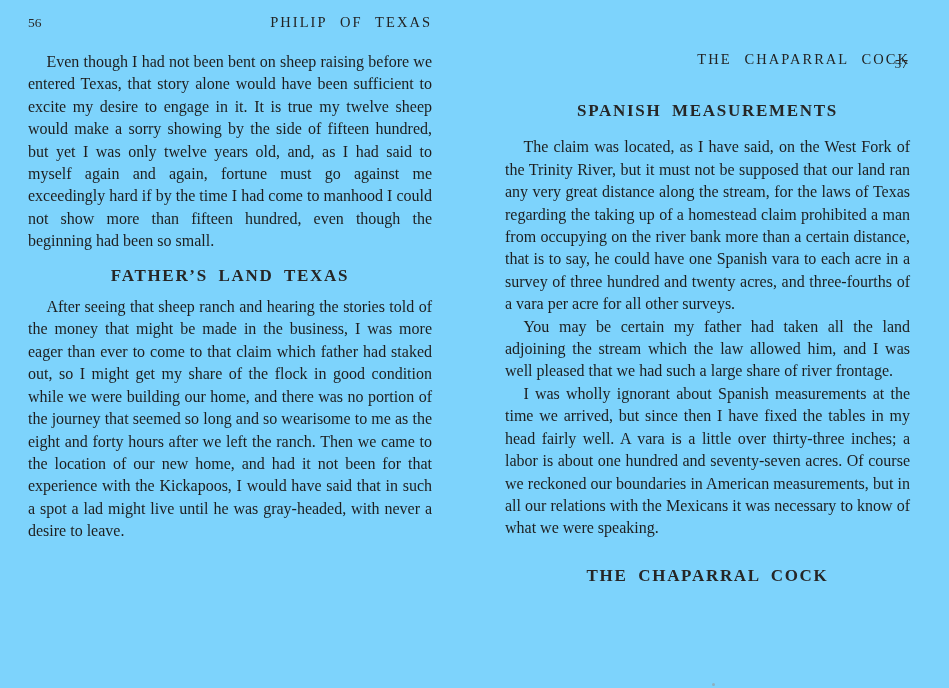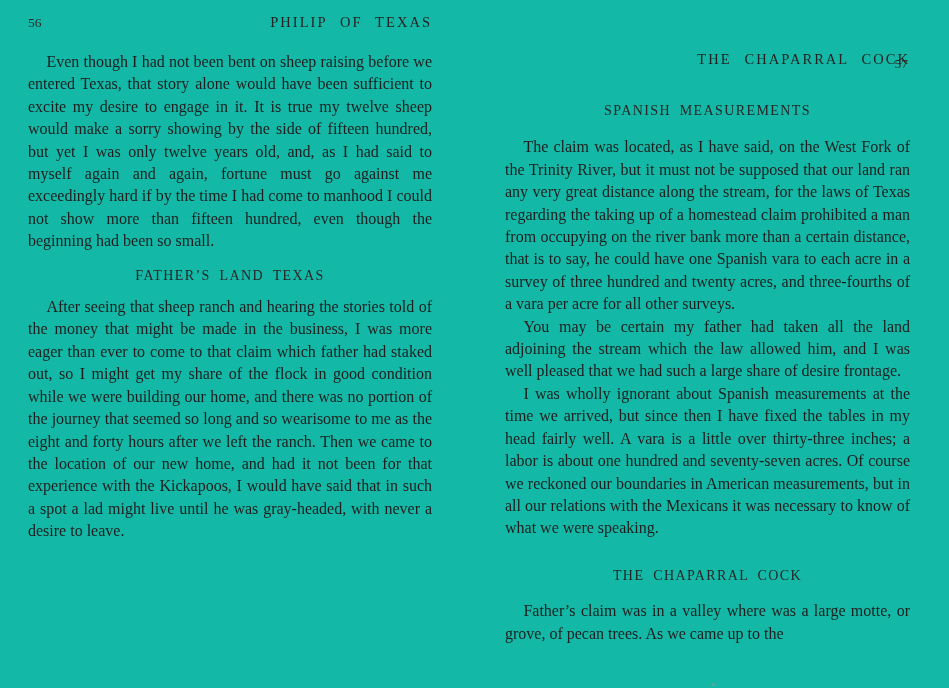--- a/index.html
+++ b/index.html
@@ -4,21 +4,21 @@
 <style>
   html, body {
     margin: 0;
     padding: 0;
     background: #e8e8e6;
   }
   .spread {
     position: relative;
     width: 949px;
     height: 688px;
-    background: #14b8a6;
+    background: #7dd3fc;
     overflow: hidden;
     font-family: "Liberation Serif", "DejaVu Serif", serif;
     color: #1e1e1e;
   }
   .page {
     position: absolute;
     top: 0;
     height: 688px;
     box-sizing: border-box;
   }
@@ -65,25 +65,26 @@
   }
   .body-text p {
     margin: 0;
     text-indent: 1.15em;
   }
   .body-text p.no-indent {
     text-indent: 0;
   }
   .section-heading {
     text-align: center;
-    font-size: 14px;
+    font-size: 17px;
     letter-spacing: 0.1em;
     word-spacing: 0.28em;
     color: #262626;
     margin: 12px 0 9px 0;
+    font-weight: bold;
   }
   .page-right .section-heading.first {
     margin: 27px 0 14px 0;
   }
   .page-right .section-heading.second {
     margin: 25px 0 13px 0;
   }
   .scan-speck {
     position: absolute;
     left: 712px;
@@ -113,22 +114,21 @@
   </div>
 
   <div class="page page-right">
     <div class="page-header">
       <span class="running-title">THE CHAPARRAL COCK</span>
       <span class="page-number right-side">57</span>
     </div>
     <div class="body-text">
       <div class="section-heading first">SPANISH MEASUREMENTS</div>
       <p>The claim was located, as I have said, on the West Fork of the Trinity River, but it must not be supposed that our land ran any very great distance along the stream, for the laws of Texas regarding the taking up of a homestead claim prohibited a man from occupying on the river bank more than a certain distance, that is to say, he could have one Spanish vara to each acre in a survey of three hundred and twenty acres, and three-fourths of a vara per acre for all other surveys.</p>
-      <p>You may be certain my father had taken all the land adjoining the stream which the law allowed him, and I was well pleased that we had such a large share of desire frontage.</p>
+      <p>You may be certain my father had taken all the land adjoining the stream which the law allowed him, and I was well pleased that we had such a large share of river frontage.</p>
       <p>I was wholly ignorant about Spanish measurements at the time we arrived, but since then I have fixed the tables in my head fairly well. A vara is a little over thirty-three inches; a labor is about one hundred and seventy-seven acres. Of course we reckoned our boundaries in American measurements, but in all our relations with the Mexicans it was necessary to know of what we were speaking.</p>
       <div class="section-heading second">THE CHAPARRAL COCK</div>
-      <p>Father’s claim was in a valley where was a large motte, or grove, of pecan trees. As we came up to the</p>
     </div>
   </div>
 
   <div class="scan-speck"></div>
 
 </div>
 
 </body></html>

